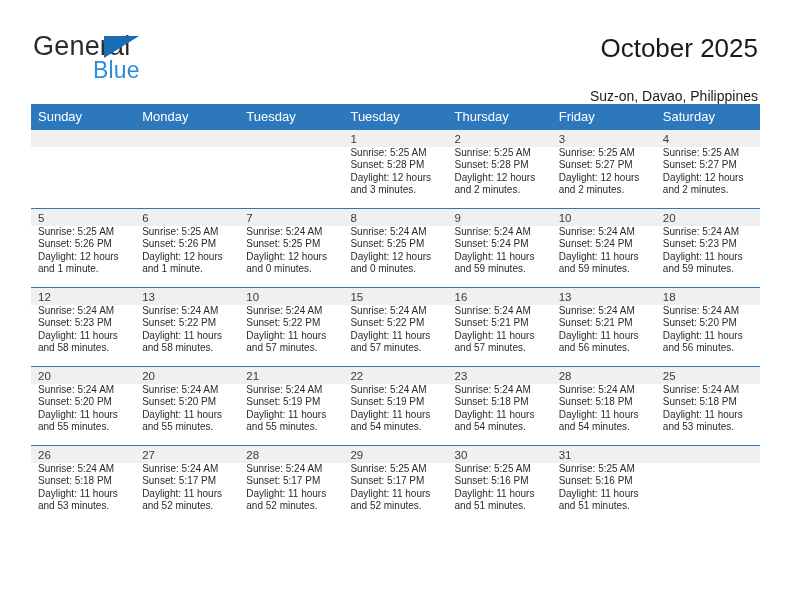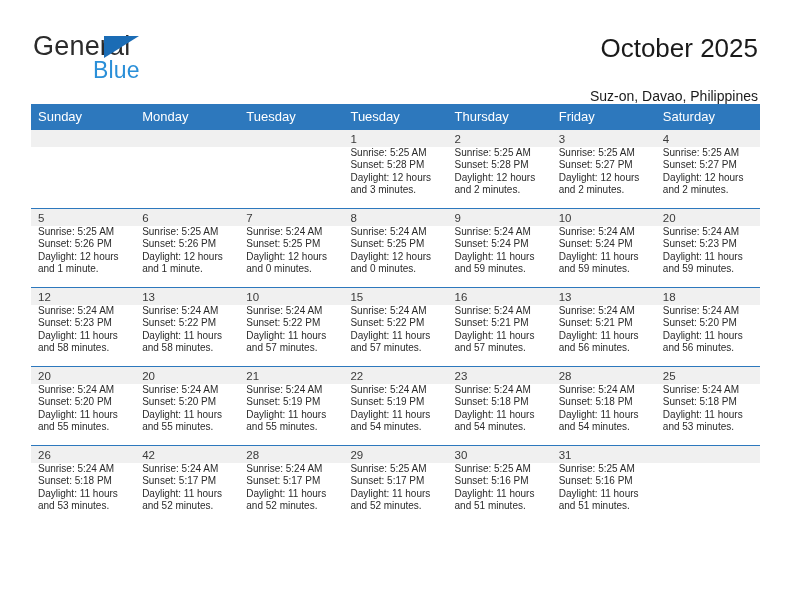--- a/index.html
+++ b/index.html
@@ -458,21 +458,21 @@
               <div class="daynum-band">26</div>
               <div class="day-body">
                 <div>Sunrise: 5:24 AM</div>
                 <div>Sunset: 5:18 PM</div>
                 <div class="daylight">Daylight: 11 hours and 53 minutes.</div>
               </div>
             </div>
           </td>
           <td>
             <div class="day-cell">
-              <div class="daynum-band">42</div>
+              <div class="daynum-band">27</div>
               <div class="day-body">
                 <div>Sunrise: 5:24 AM</div>
                 <div>Sunset: 5:17 PM</div>
                 <div class="daylight">Daylight: 11 hours and 52 minutes.</div>
               </div>
             </div>
           </td>
           <td>
             <div class="day-cell">
               <div class="daynum-band">28</div>

